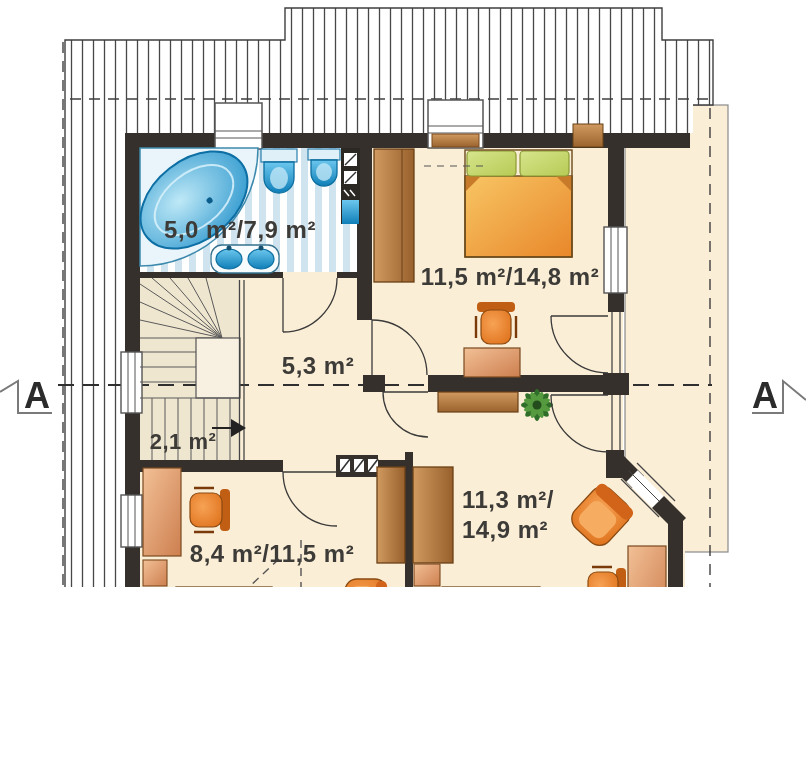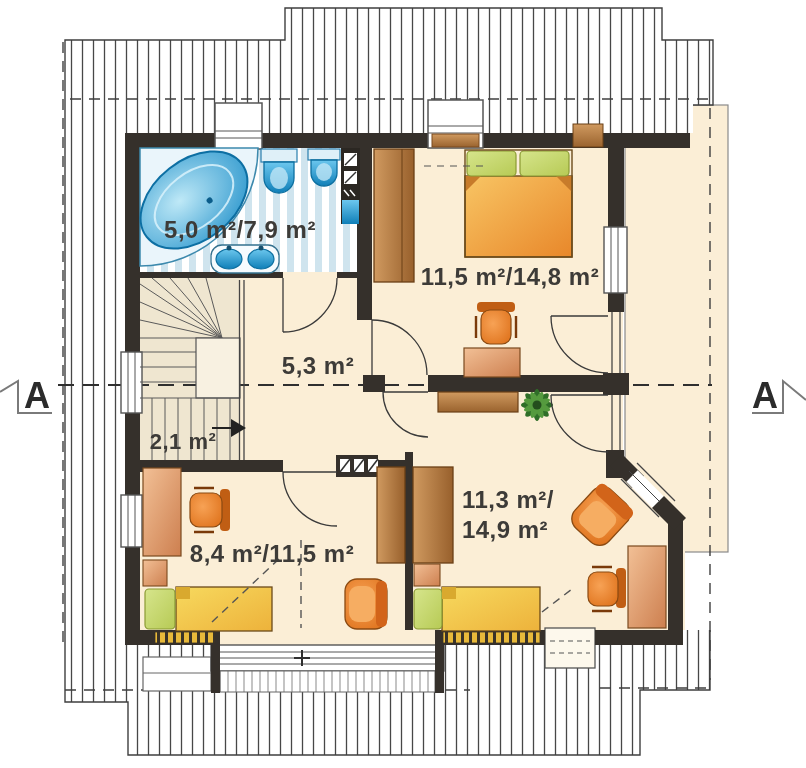--- a/index.html
+++ b/index.html
@@ -1,16 +1,16 @@
 <!DOCTYPE html>
 <html><head>
 <meta charset="utf-8">
 <style>
   html,body{margin:0;padding:0;background:#ffffff;}
-  .canvas{position:relative;width:806px;height:768px;background:#fff;overflow:hidden;
+  .canvas{position:relative;width:806px;height:587px;background:#fff;overflow:hidden;
           font-family:"Liberation Sans",sans-serif;}
   svg{display:block;}
   .area-label{font-family:"Liberation Sans",sans-serif;font-weight:700;fill:#3d3b38;letter-spacing:.5px;}
   .marker-label{font-family:"Liberation Sans",sans-serif;font-weight:900;fill:#2b2b2b;}
 </style>
 </head>
 <body>
 
 <div class="canvas">
 <svg width="806" height="768" viewBox="0 0 806 768" xmlns="http://www.w3.org/2000/svg">

